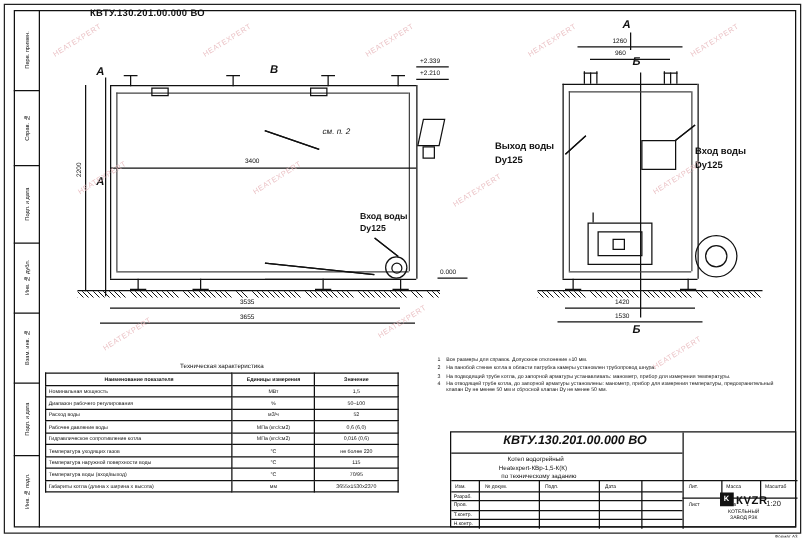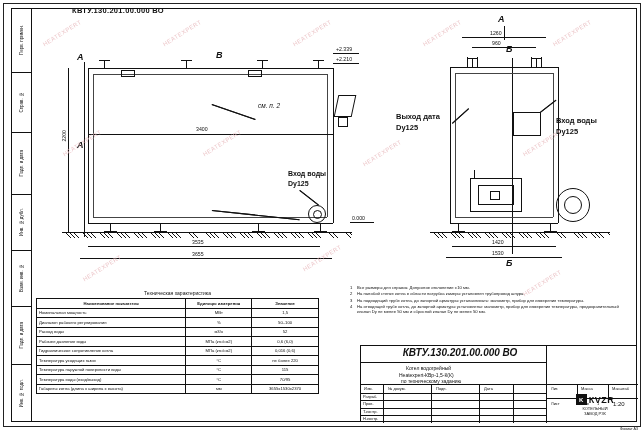--- a/index.html
+++ b/index.html
@@ -294,21 +294,21 @@
     <div class="ln vl" style="left:458px; top:223px; height:9px;"></div>
     <div class="ln hl" style="left:452px; top:231px; width:13px;"></div>
     <div class="ln vl" style="left:550px; top:223px; height:9px;"></div>
     <div class="ln hl" style="left:544px; top:231px; width:13px;"></div>
 
     <div class="ln hl" style="left:452px; top:246px; width:104px;"></div>
     <div class="dim" style="left:492px; top:239px;">1420</div>
     <div class="ln hl" style="left:446px; top:257px; width:116px;"></div>
     <div class="dim" style="left:492px; top:250px;">1530</div>
 
-    <div class="lbl-b" style="left:396px; top:112px; font-size:7.5px;">Выход дата</div>
+    <div class="lbl-b" style="left:396px; top:112px; font-size:7.5px;">Выход воды</div>
     <div class="lbl-b" style="left:396px; top:123px; font-size:7.5px;">Dy125</div>
     <div class="ln" style="left:452px; top:123px; width:22px; height:0; border-top:1px solid #111; transform:rotate(-42deg); transform-origin:left top;"></div>
 
     <div class="lbl-b" style="left:556px; top:116px; font-size:7.5px;">Вход воды</div>
     <div class="lbl-b" style="left:556px; top:127px; font-size:7.5px;">Dy125</div>
     <div class="ln" style="left:540px; top:112px; width:20px; height:0; border-top:1px solid #111; transform:rotate(-38deg); transform-origin:left top;"></div>
   </div>
 
   <div class="notes">
     <div class="note-row">

